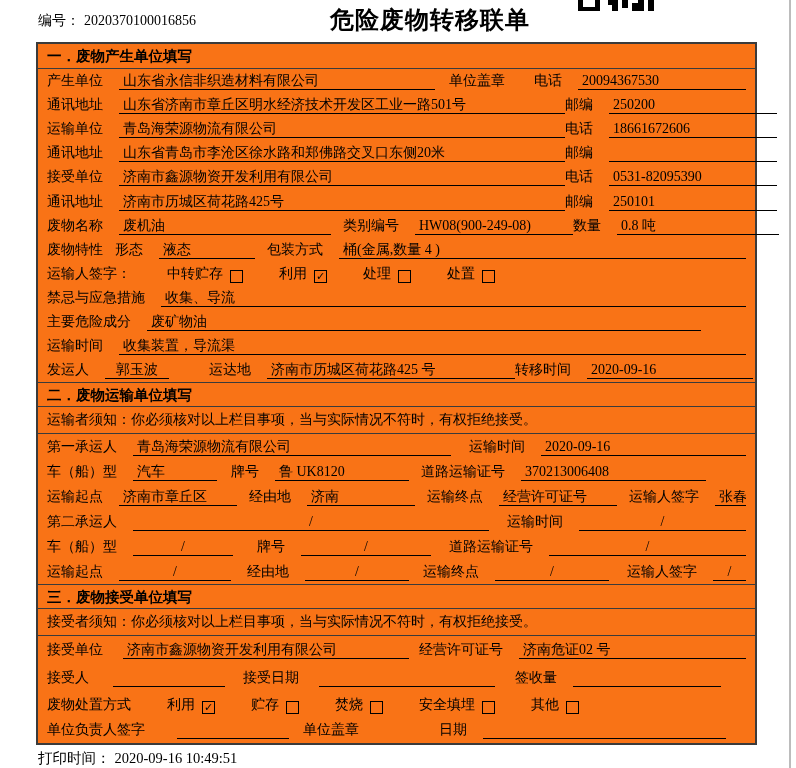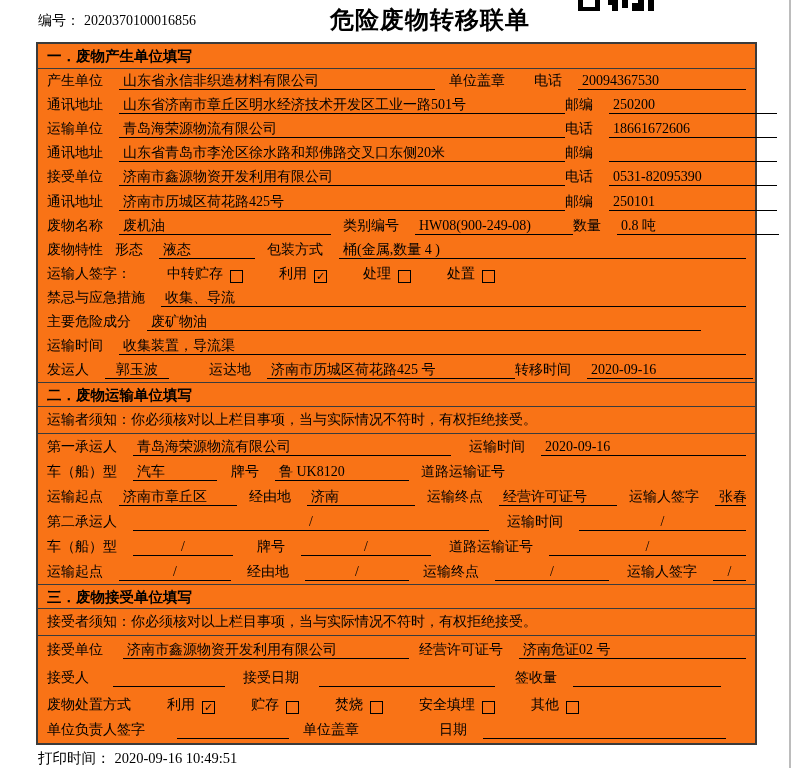--- a/index.html
+++ b/index.html
@@ -205,20 +205,21 @@
       <span class="lbl ml18">运输时间</span>
       <span class="val fill">2020-09-16</span>
     </div>
 
     <div class="row">
       <span class="lbl">车（船）型</span>
       <span class="val w84">汽车</span>
       <span class="lbl ml14">牌号</span>
       <span class="val w134">鲁 UK8120</span>
       <span class="lbl ml12">道路运输证号</span>
+      <span class="val fill mr40">370213006408</span>
     </div>
 
     <div class="row">
       <span class="lbl">运输起点</span>
       <span class="val w118">济南市章丘区</span>
       <span class="lbl ml12">经由地</span>
       <span class="val w108">济南</span>
       <span class="lbl ml12">运输终点</span>
       <span class="val w118">经营许可证号</span>
       <span class="lbl ml12">运输人签字</span>

